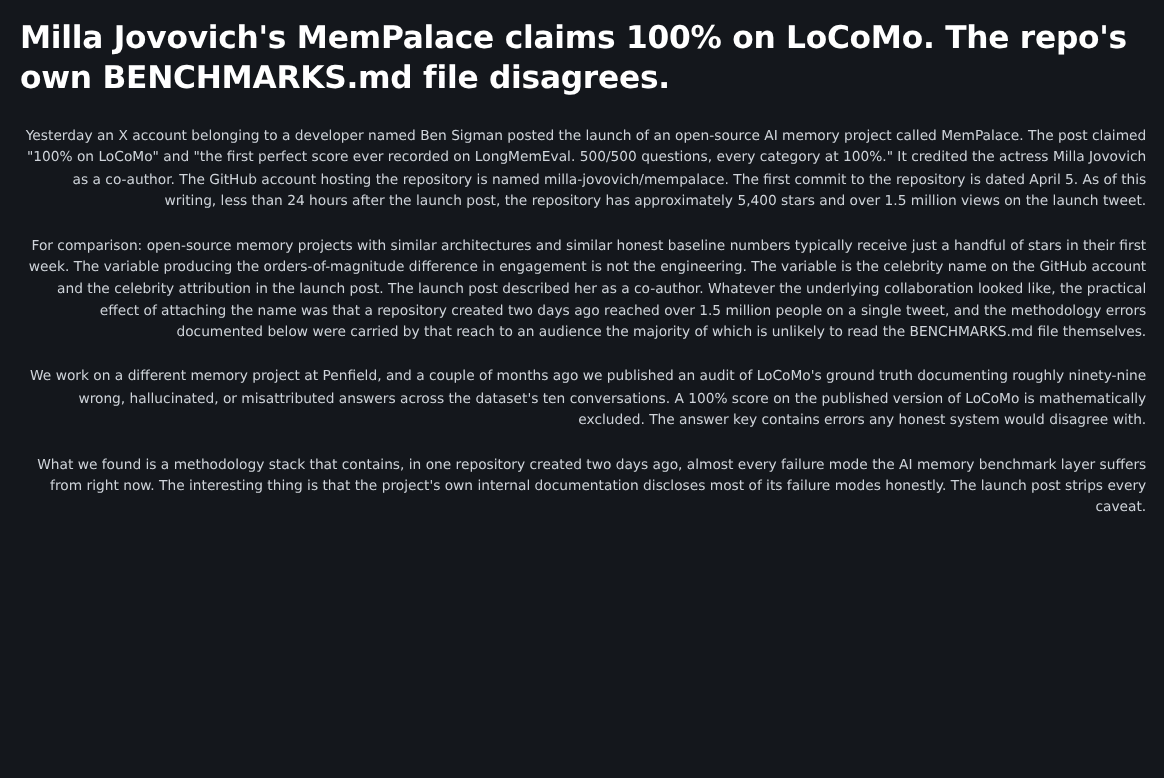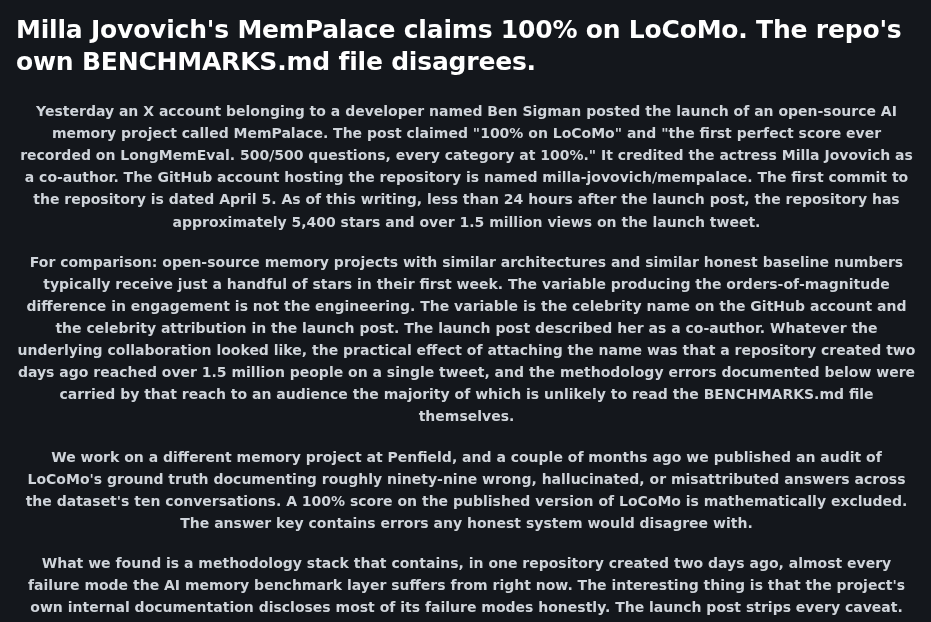--- a/index.html
+++ b/index.html
@@ -25,27 +25,26 @@
     font-family: "DejaVu Sans", sans-serif;
     font-size: 25px;
     line-height: 1.28;
     font-weight: bold;
     color: #ffffff;
     margin: 0 0 22px 0;
     letter-spacing: -0.2px;
     padding-right: 6px;
   }
   .para {
-    font-size: 14px;
+    font-size: 11px;
     line-height: 1.58;
     color: #cfd4da;
     margin: 0 0 18px 0;
     padding-right: 4px;
-    text-align: center;
-    font-weight: bold;
+    text-align: right;
   }
   .para:last-child {
     margin-bottom: 0;
   }
 </style>
 </head>
 <body>
 
 <div class="page">
   <h1 class="article-title">Milla Jovovich's MemPalace claims 100% on LoCoMo. The repo's own BENCHMARKS.md file disagrees.</h1>

